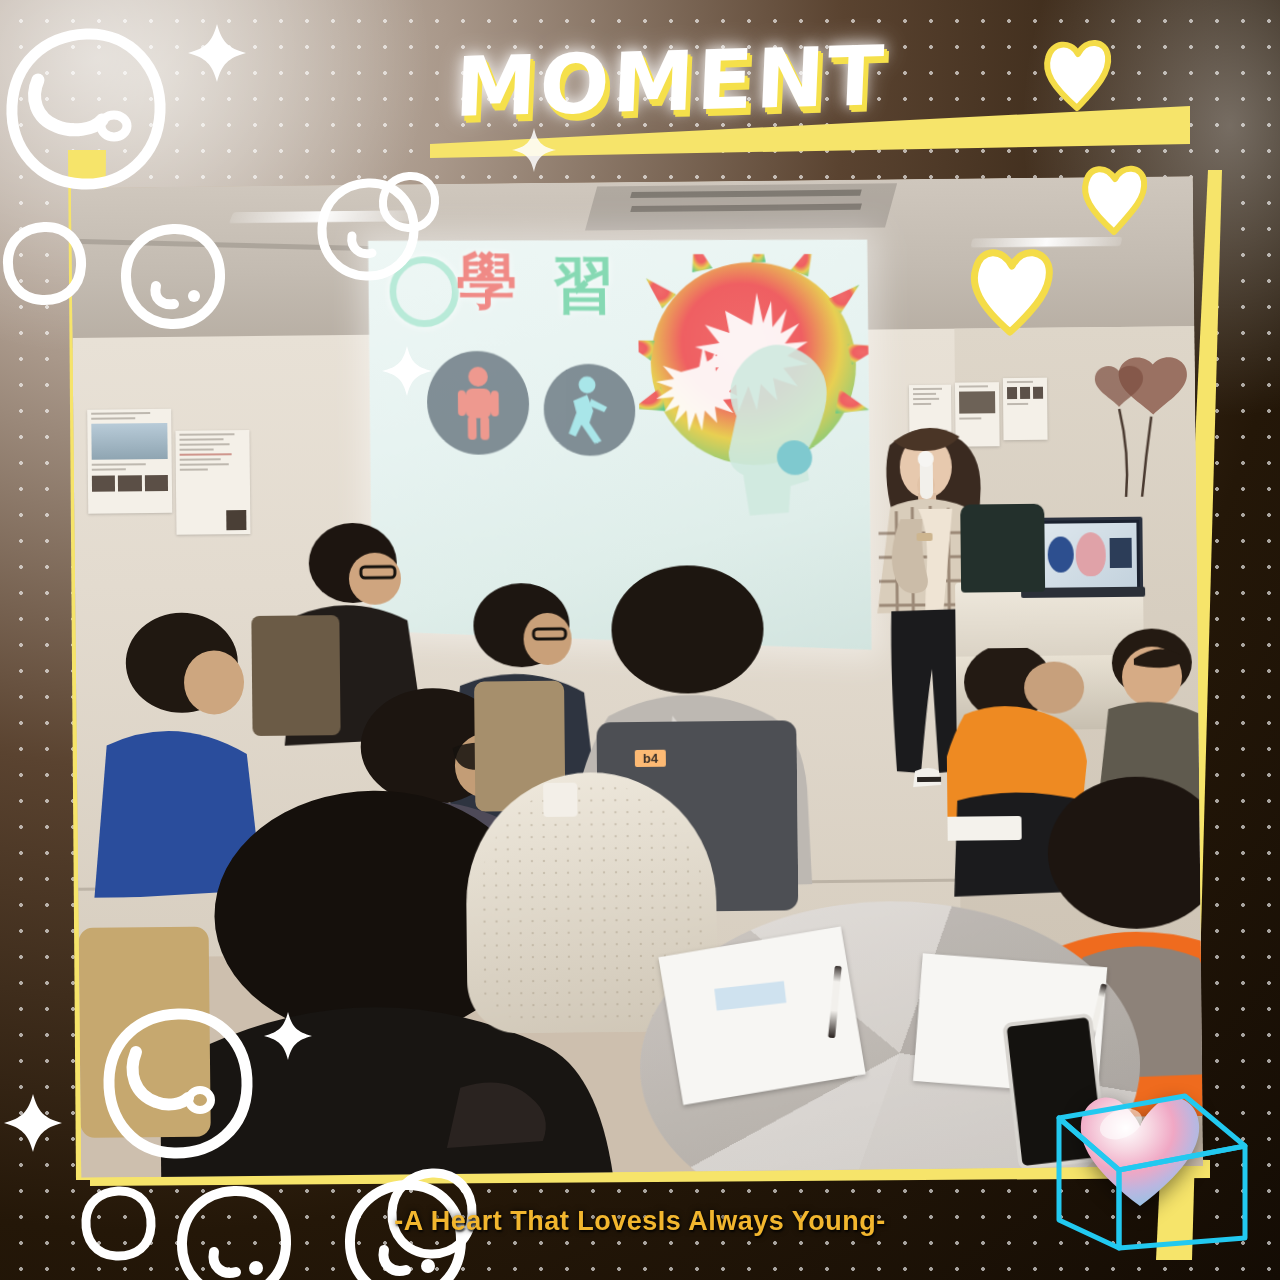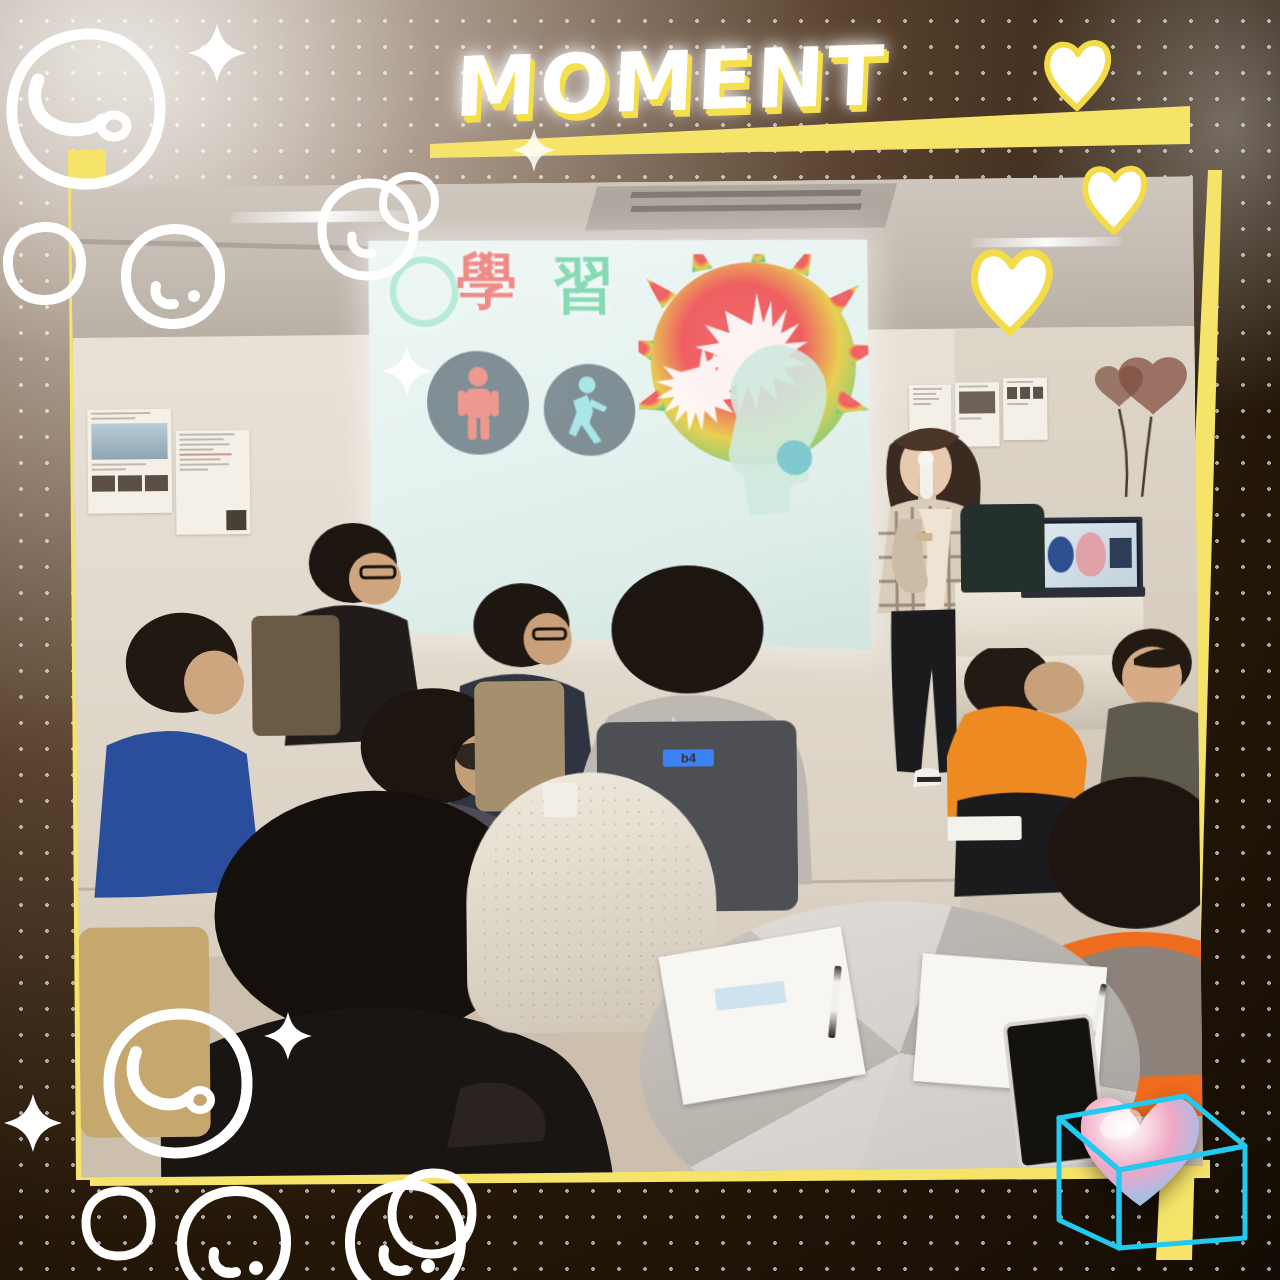--- a/index.html
+++ b/index.html
@@ -105,22 +105,22 @@
   .pen{position:absolute;background:#2a2320;border-radius:2px;}
   .phone{position:absolute;background:#d9d6d1;border-radius:9px;padding:4px;}
   .phone i{display:block;width:100%;height:100%;background:#14120f;border-radius:5px;}
   .poster{position:absolute;background:#f4f0e8;box-shadow:0 1px 3px rgba(0,0,0,.18);overflow:hidden;}
   .poster .ln{height:2px;background:rgba(90,80,70,.35);margin:3px 4px;}
   .laptop-screen{
     position:absolute;background:#1b2230;border:3px solid #2b3240;border-radius:2px;
     overflow:hidden;
   }
   .chairtag{
-    position:absolute;background:#3b82f6;color:#3a3029;font-size:13px;font-weight:700;
-    padding:1px 18px;border-radius:2px;font-family:"Liberation Sans",sans-serif;margin-left:28px;
+    position:absolute;background:#fdba74;color:#3a3029;font-size:13px;font-weight:700;
+    padding:1px 8px;border-radius:2px;font-family:"Liberation Sans",sans-serif;
   }
 
   
   .doodle{position:absolute;pointer-events:none;}
   .doodle svg{display:block;overflow:visible;}
 
   
   .title{
     position:absolute;left:455px;top:34px;
     font-family:"DejaVu Sans",sans-serif;
@@ -592,14 +592,15 @@
   <div class="cube">
     <svg width="215" height="215" viewBox="0 0 215 215">
       <g fill="none" stroke="#22c9f0" stroke-width="5" stroke-linejoin="round">
         <polygon points="14,78 140,56 200,106 74,130"></polygon>
         <polygon points="14,78 14,180 74,208 74,130"></polygon>
         <polygon points="74,130 200,106 200,198 74,208"></polygon>
       </g>
     </svg>
   </div>
 
+  <div class="caption">-A Heart That LovesIs Always Young-</div>
 
 </div>
 
 </body></html>

